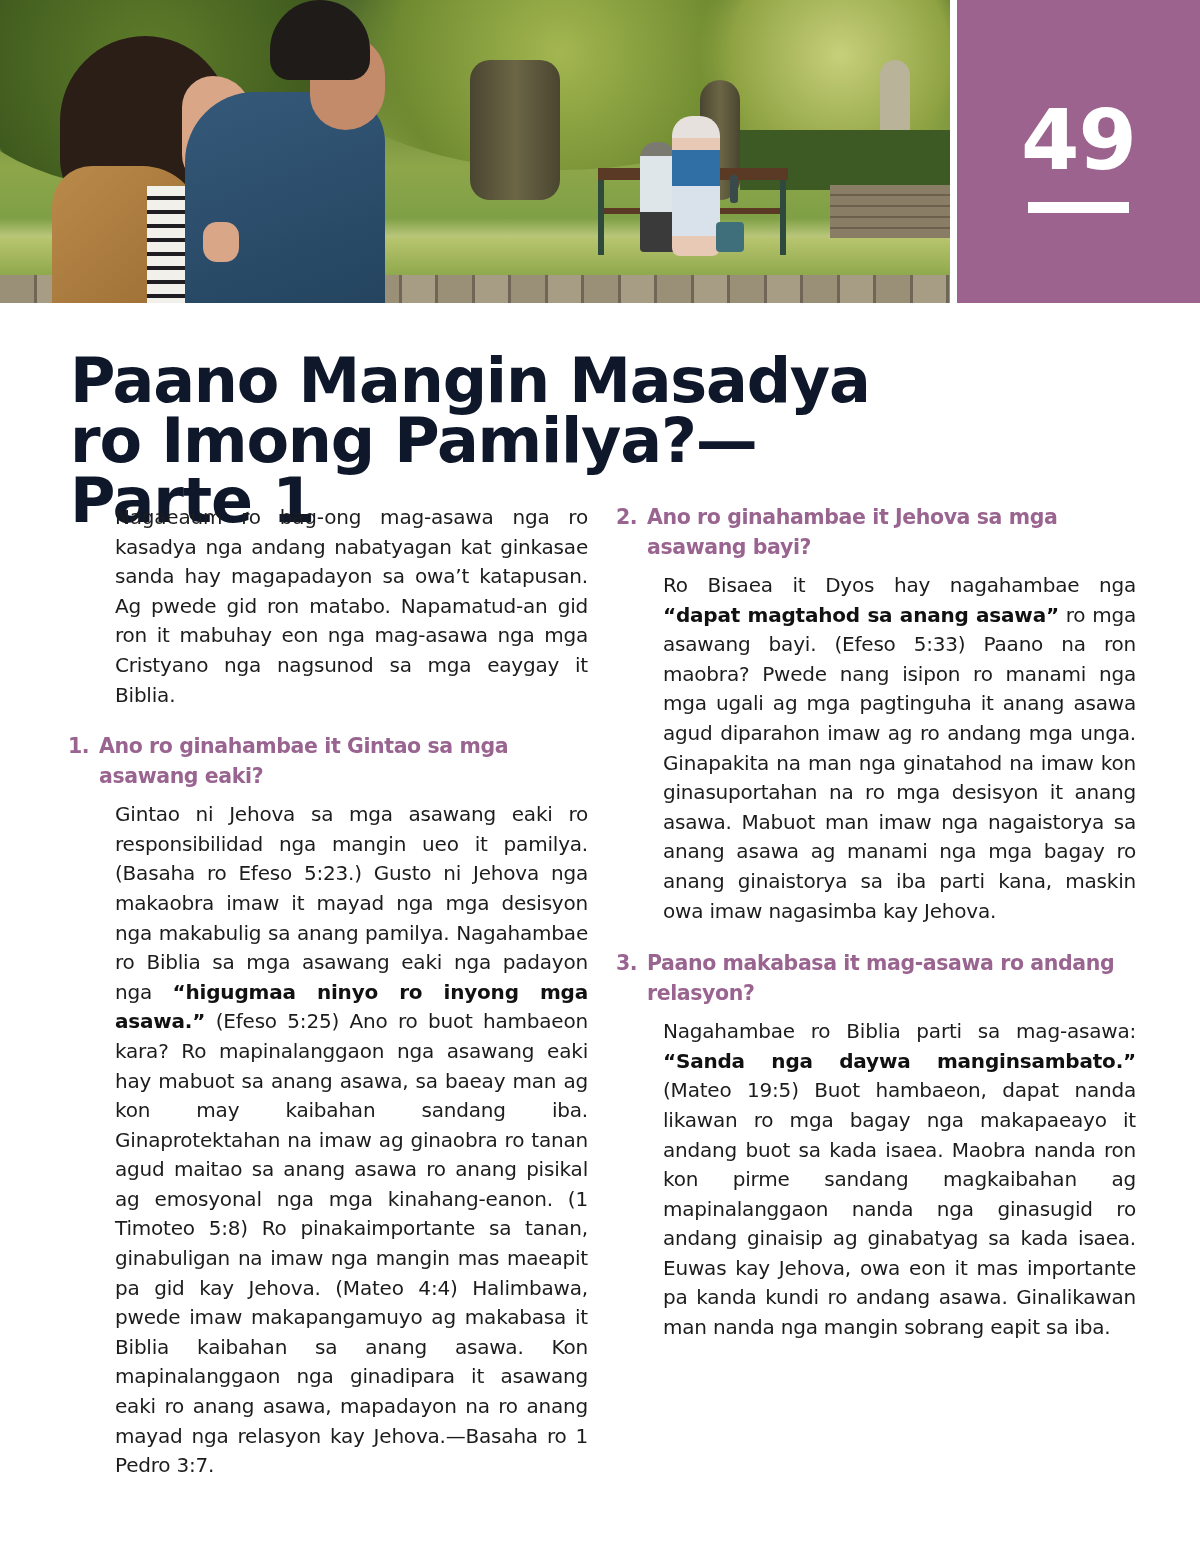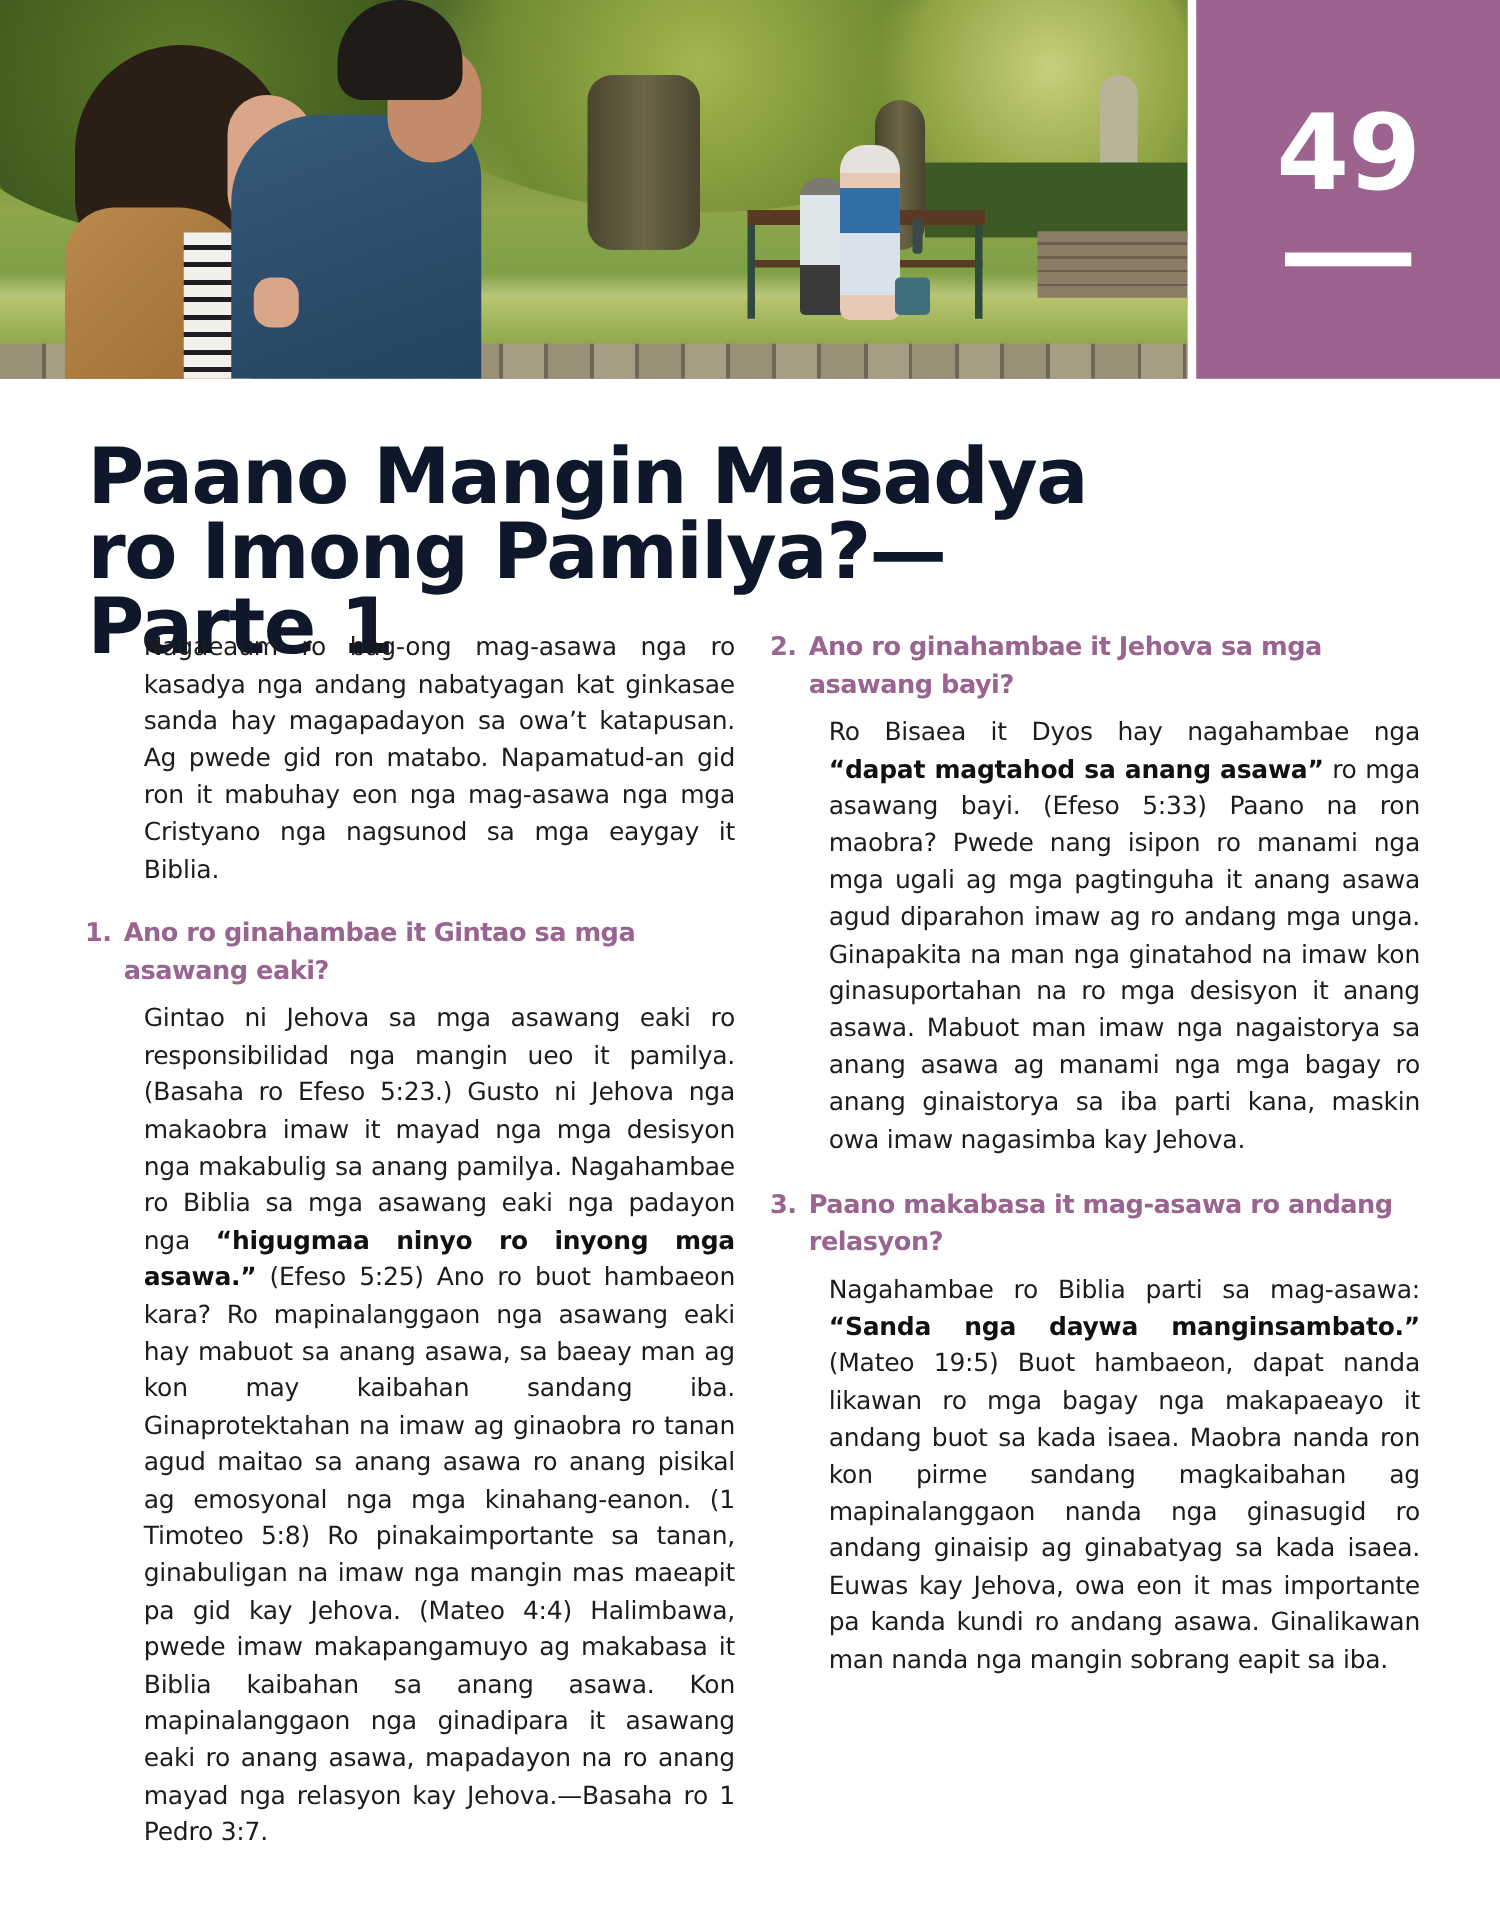--- a/index.html
+++ b/index.html
@@ -41,21 +41,21 @@
                         background: repeating-linear-gradient(180deg, #f2f0ea 0 10px, #1e1e22 10px 14px); }
   .hero .man { position: absolute; left: 185px; top: 0; width: 210px; height: 303px; }
   .hero .man .hair { position: absolute; left: 85px; top: 0; width: 100px; height: 80px; border-radius: 50px 50px 20px 20px; background: #1f1b18; }
   .hero .man .face { position: absolute; left: 125px; top: 35px; width: 75px; height: 95px; border-radius: 30px 45px 45px 40px; background: #c48b6a; }
   .hero .man .shirt { position: absolute; left: 0; top: 92px; width: 200px; height: 211px; border-radius: 70px 50px 0 0;
                       background: linear-gradient(160deg, #35597a, #24445f); }
   .hero .man .hand { position: absolute; left: 18px; top: 222px; width: 36px; height: 40px; border-radius: 14px; background: #d9a688; }
 
   
   .badge { position: absolute; left: 957px; top: 0; width: 243px; height: 303px; background: #9c638f; }
-  .badge .num { position: absolute; left: 0; right: 0; top: 80px; text-align: center; color: #ffffff;
+  .badge .num { position: absolute; left: 0; right: 0; top: 98px; text-align: center; color: #ffffff;
                 font-family: "DejaVu Sans", sans-serif; font-weight: bold; font-size: 84px; line-height: 1; letter-spacing: -1px; }
   .badge .rule { position: absolute; left: 71px; width: 101px; top: 202px; height: 11px; background: #ffffff; }
 
   
   .title { position: absolute; left: 70px; top: 351px; width: 820px; margin: 0;
            font-family: "DejaVu Sans", sans-serif; font-weight: bold; font-size: 62px; line-height: 60px;
            color: #0f172a; letter-spacing: -1.2px; }
 
   
   .col { position: absolute; top: 503px; width: 520px; }

